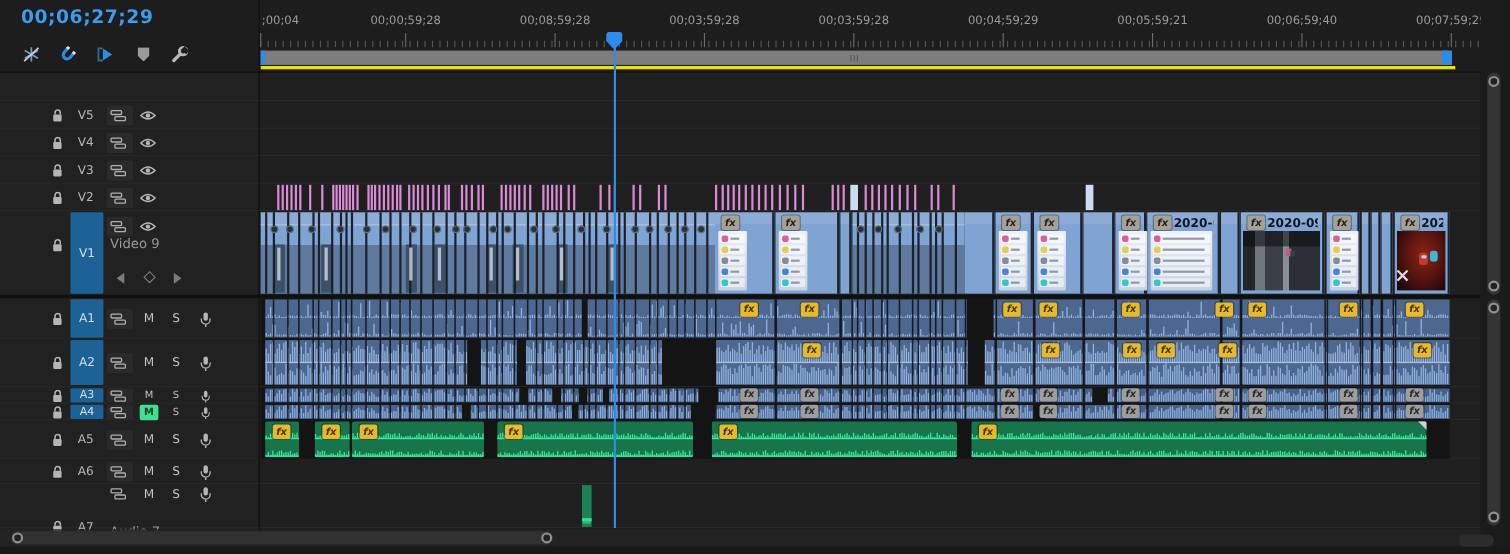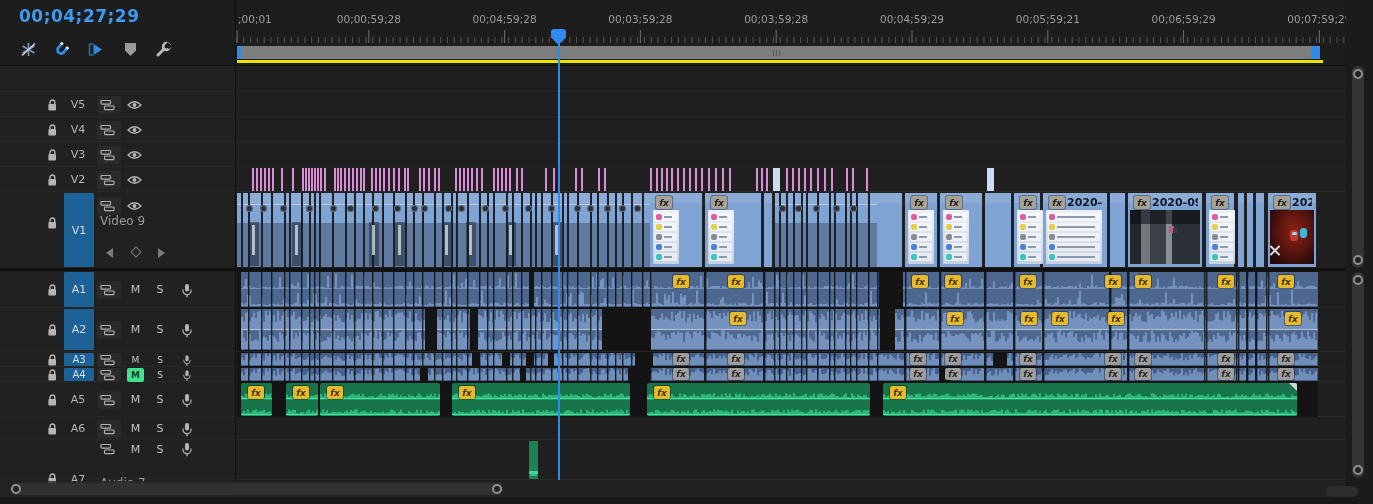--- a/index.html
+++ b/index.html
@@ -25,21 +25,21 @@
   .circlehandle{position:absolute;width:10px;height:10px;border-radius:50%;
                 border:2px solid #909090;background:#222;}
   .tri-l{width:0;height:0;border-top:5px solid transparent;border-bottom:5px solid transparent;border-right:7px solid #7b7b7b;}
   .tri-r{width:0;height:0;border-top:5px solid transparent;border-bottom:5px solid transparent;border-left:7px solid #7b7b7b;}
   .diamond{width:8px;height:8px;border:1.5px solid #7b7b7b;transform:rotate(45deg);background:transparent;}
 </style>
 </head>
 <body>
 
 <div id="app">
-  <span class="timecode" style="color: rgb(62, 155, 240);">00;04;27;29</span>
+  <span class="timecode" style="color: rgb(62, 155, 240);">00;06;27;29</span>
 <div style="position: absolute; left: 236px; top: 66px; width: 1110px; height: 414px; background: rgb(31, 31, 31);"></div>
     <div class="hdrpanel" style="position: absolute;"></div>
     <div style="position: absolute; left: 236px; top: 92px; width: 1110px; height: 25px; background: rgb(31, 31, 31);"></div>
     <div style="position: absolute; left: 236px; top: 117px; width: 1110px; height: 25px; background: rgb(31, 31, 31);"></div>
     <div style="position: absolute; left: 236px; top: 142px; width: 1110px; height: 25px; background: rgb(31, 31, 31);"></div>
     <div style="position: absolute; left: 236px; top: 167px; width: 1110px; height: 25px; background: rgb(31, 31, 31);"></div>
     <div style="position: absolute; left: 236px; top: 192px; width: 1110px; height: 76px; background: rgb(31, 31, 31);"></div>
     <div style="position: absolute; left: 236px; top: 271px; width: 1110px; height: 37px; background: rgb(31, 31, 31);"></div>
     <div style="position: absolute; left: 236px; top: 308px; width: 1110px; height: 43px; background: rgb(31, 31, 31);"></div>
     <div style="position: absolute; left: 236px; top: 352px; width: 1110px; height: 15px; background: rgb(31, 31, 31);"></div>
@@ -66,28 +66,28 @@
         <path d="M6.5 2 H2.5 V13 H6.5" fill="none" stroke="#2b6e9e" stroke-width="1.6"></path>
         <path d="M6.5 2 L15 7.5 L6.5 13 Z" fill="#2f8ce0"></path>
       </svg></div>
     <div style="position: absolute; left: 125px; top: 43px; width: 11px; height: 13px; background: rgb(154, 154, 154); clip-path: polygon(0px 0px, 100% 0px, 100% 58%, 50% 100%, 0px 58%);"></div>
     <div class="icon" style="position: absolute; left: 155px; top: 41px;"><svg width="17" height="17" viewBox="0 0 17 17">
         <circle cx="11.5" cy="5.5" r="3.4" fill="none" stroke="#b9b9b9" stroke-width="2.6"></circle>
         <rect x="10.5" y="2.6" width="6" height="4.2" fill="#1d1d1d" transform="rotate(45 13.5 4.6)"></rect>
         <line x1="3" y1="14" x2="9" y2="8" stroke="#b9b9b9" stroke-width="3" stroke-linecap="round"></line>
       </svg></div>
     <div style="position: absolute; left: 236px; top: 0px; width: 1110px; height: 44px;">
-      <div class="rlabel" style="position: absolute; left: 2px;">;00;01</div>
+      <div class="rlabel" style="position: absolute; left: 2px;">;00;04</div>
       <div class="rlabel" style="position: absolute; left: 87.8px; width: 90px; text-align: center;">00;00;59;28</div>
-      <div class="rlabel" style="position: absolute; left: 223.6px; width: 90px; text-align: center;">00;04;59;28</div>
+      <div class="rlabel" style="position: absolute; left: 223.6px; width: 90px; text-align: center;">00;08;59;28</div>
       <div class="rlabel" style="position: absolute; left: 359.4px; width: 90px; text-align: center;">00;03;59;28</div>
       <div class="rlabel" style="position: absolute; left: 495.2px; width: 90px; text-align: center;">00;03;59;28</div>
       <div class="rlabel" style="position: absolute; left: 631px; width: 90px; text-align: center;">00;04;59;29</div>
       <div class="rlabel" style="position: absolute; left: 766.8px; width: 90px; text-align: center;">00;05;59;21</div>
-      <div class="rlabel" style="position: absolute; left: 902.6px; width: 90px; text-align: center;">00;06;59;29</div>
+      <div class="rlabel" style="position: absolute; left: 902.6px; width: 90px; text-align: center;">00;06;59;40</div>
       <div class="rlabel" style="position: absolute; left: 1038.4px; width: 90px; text-align: center;">00;07;59;29</div>
       <svg width="1110" height="44" style="position: absolute; left: 0px; top: 0px;">
         <path d="M1.0 37V43M7.8 37V43M14.6 37V43M21.4 37V43M28.2 37V43M35.0 37V43M41.7 37V43M48.5 37V43M55.3 37V43M62.1 37V43M68.9 37V43M75.7 37V43M82.5 37V43M89.3 37V43M96.1 37V43M102.9 37V43M109.6 37V43M116.4 37V43M123.2 37V43M130.0 37V43M136.8 37V43M143.6 37V43M150.4 37V43M157.2 37V43M164.0 37V43M170.8 37V43M177.5 37V43M184.3 37V43M191.1 37V43M197.9 37V43M204.7 37V43M211.5 37V43M218.3 37V43M225.1 37V43M231.9 37V43M238.7 37V43M245.4 37V43M252.2 37V43M259.0 37V43M265.8 37V43M272.6 37V43M279.4 37V43M286.2 37V43M293.0 37V43M299.8 37V43M306.6 37V43M313.3 37V43M320.1 37V43M326.9 37V43M333.7 37V43M340.5 37V43M347.3 37V43M354.1 37V43M360.9 37V43M367.7 37V43M374.5 37V43M381.2 37V43M388.0 37V43M394.8 37V43M401.6 37V43M408.4 37V43M415.2 37V43M422.0 37V43M428.8 37V43M435.6 37V43M442.3 37V43M449.1 37V43M455.9 37V43M462.7 37V43M469.5 37V43M476.3 37V43M483.1 37V43M489.9 37V43M496.7 37V43M503.5 37V43M510.2 37V43M517.0 37V43M523.8 37V43M530.6 37V43M537.4 37V43M544.2 37V43M551.0 37V43M557.8 37V43M564.6 37V43M571.4 37V43M578.1 37V43M584.9 37V43M591.7 37V43M598.5 37V43M605.3 37V43M612.1 37V43M618.9 37V43M625.7 37V43M632.5 37V43M639.3 37V43M646.0 37V43M652.8 37V43M659.6 37V43M666.4 37V43M673.2 37V43M680.0 37V43M686.8 37V43M693.6 37V43M700.4 37V43M707.2 37V43M713.9 37V43M720.7 37V43M727.5 37V43M734.3 37V43M741.1 37V43M747.9 37V43M754.7 37V43M761.5 37V43M768.3 37V43M775.1 37V43M781.8 37V43M788.6 37V43M795.4 37V43M802.2 37V43M809.0 37V43M815.8 37V43M822.6 37V43M829.4 37V43M836.2 37V43M843.0 37V43M849.7 37V43M856.5 37V43M863.3 37V43M870.1 37V43M876.9 37V43M883.7 37V43M890.5 37V43M897.3 37V43M904.1 37V43M910.9 37V43M917.6 37V43M924.4 37V43M931.2 37V43M938.0 37V43M944.8 37V43M951.6 37V43M958.4 37V43M965.2 37V43M972.0 37V43M978.8 37V43M985.5 37V43M992.3 37V43M999.1 37V43M1005.9 37V43M1012.7 37V43M1019.5 37V43M1026.3 37V43M1033.1 37V43M1039.9 37V43M1046.7 37V43M1053.4 37V43M1060.2 37V43M1067.0 37V43M1073.8 37V43M1080.6 37V43M1087.4 37V43M1094.2 37V43M1101.0 37V43M1107.8 37V43" stroke="#575757" fill="none"></path>
         <path d="M1 30V43M132.8 30V43M268.6 30V43M404.4 30V43M540.2 30V43M676.0 30V43M811.8 30V43M947.6 30V43M1083.4 30V43" stroke="#6e6e6e" fill="none"></path>
       </svg>
     </div>
     <div style="position: absolute; left: 237px; top: 46px; width: 1083px; height: 13px; background: rgb(125, 125, 125);"></div>
     <div style="position: absolute; left: 237px; top: 46px; width: 4px; height: 13px; background: rgb(45, 140, 235);"></div>
     <div style="position: absolute; left: 1311px; top: 46px; width: 9px; height: 13px; background: rgb(45, 140, 235); border-radius: 0px 4px 4px 0px;"></div>
     <div style="position: absolute; left: 773px; top: 50px; width: 1px; height: 6px; background: rgb(88, 88, 88);"></div>

